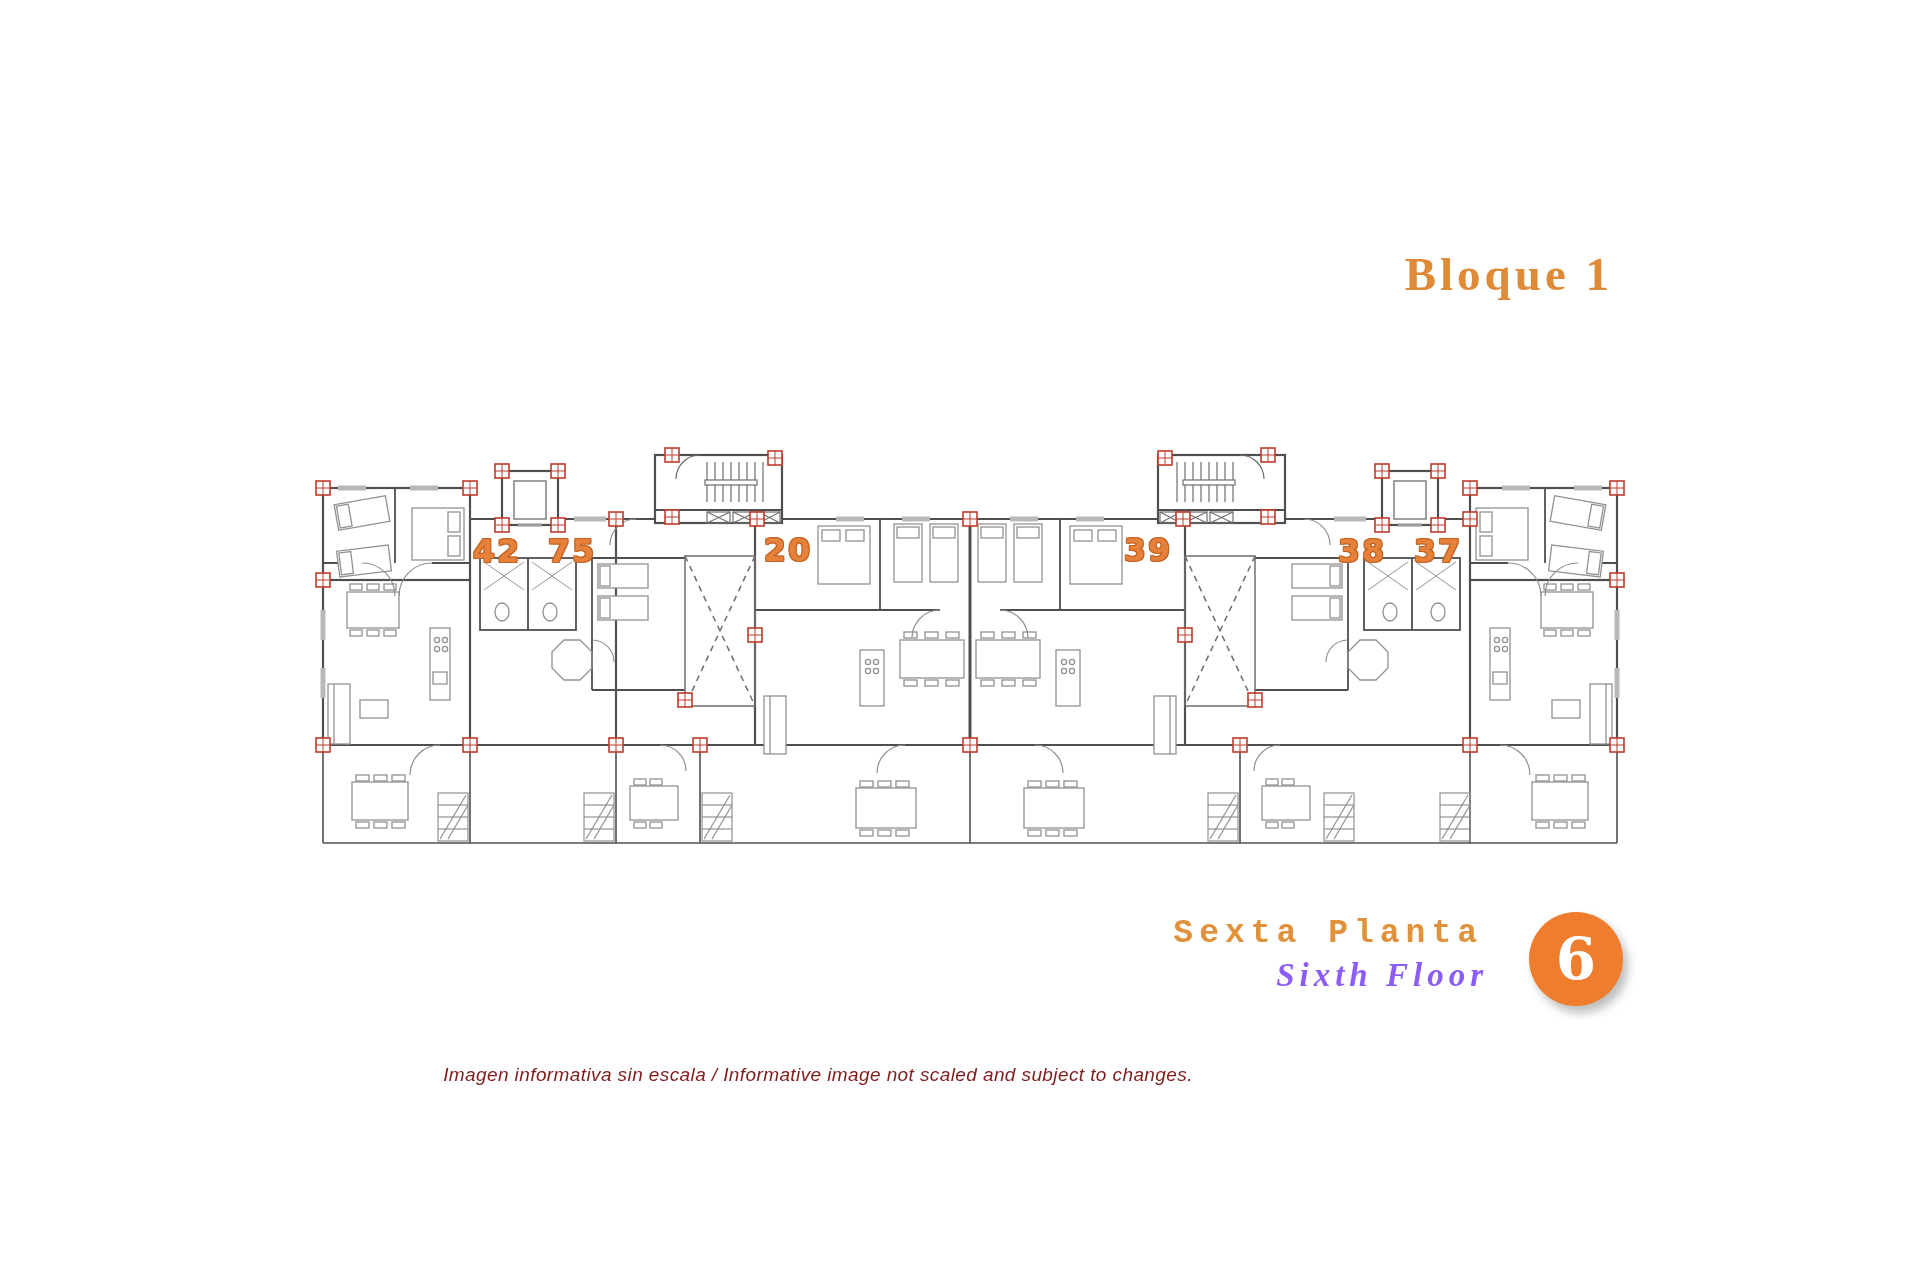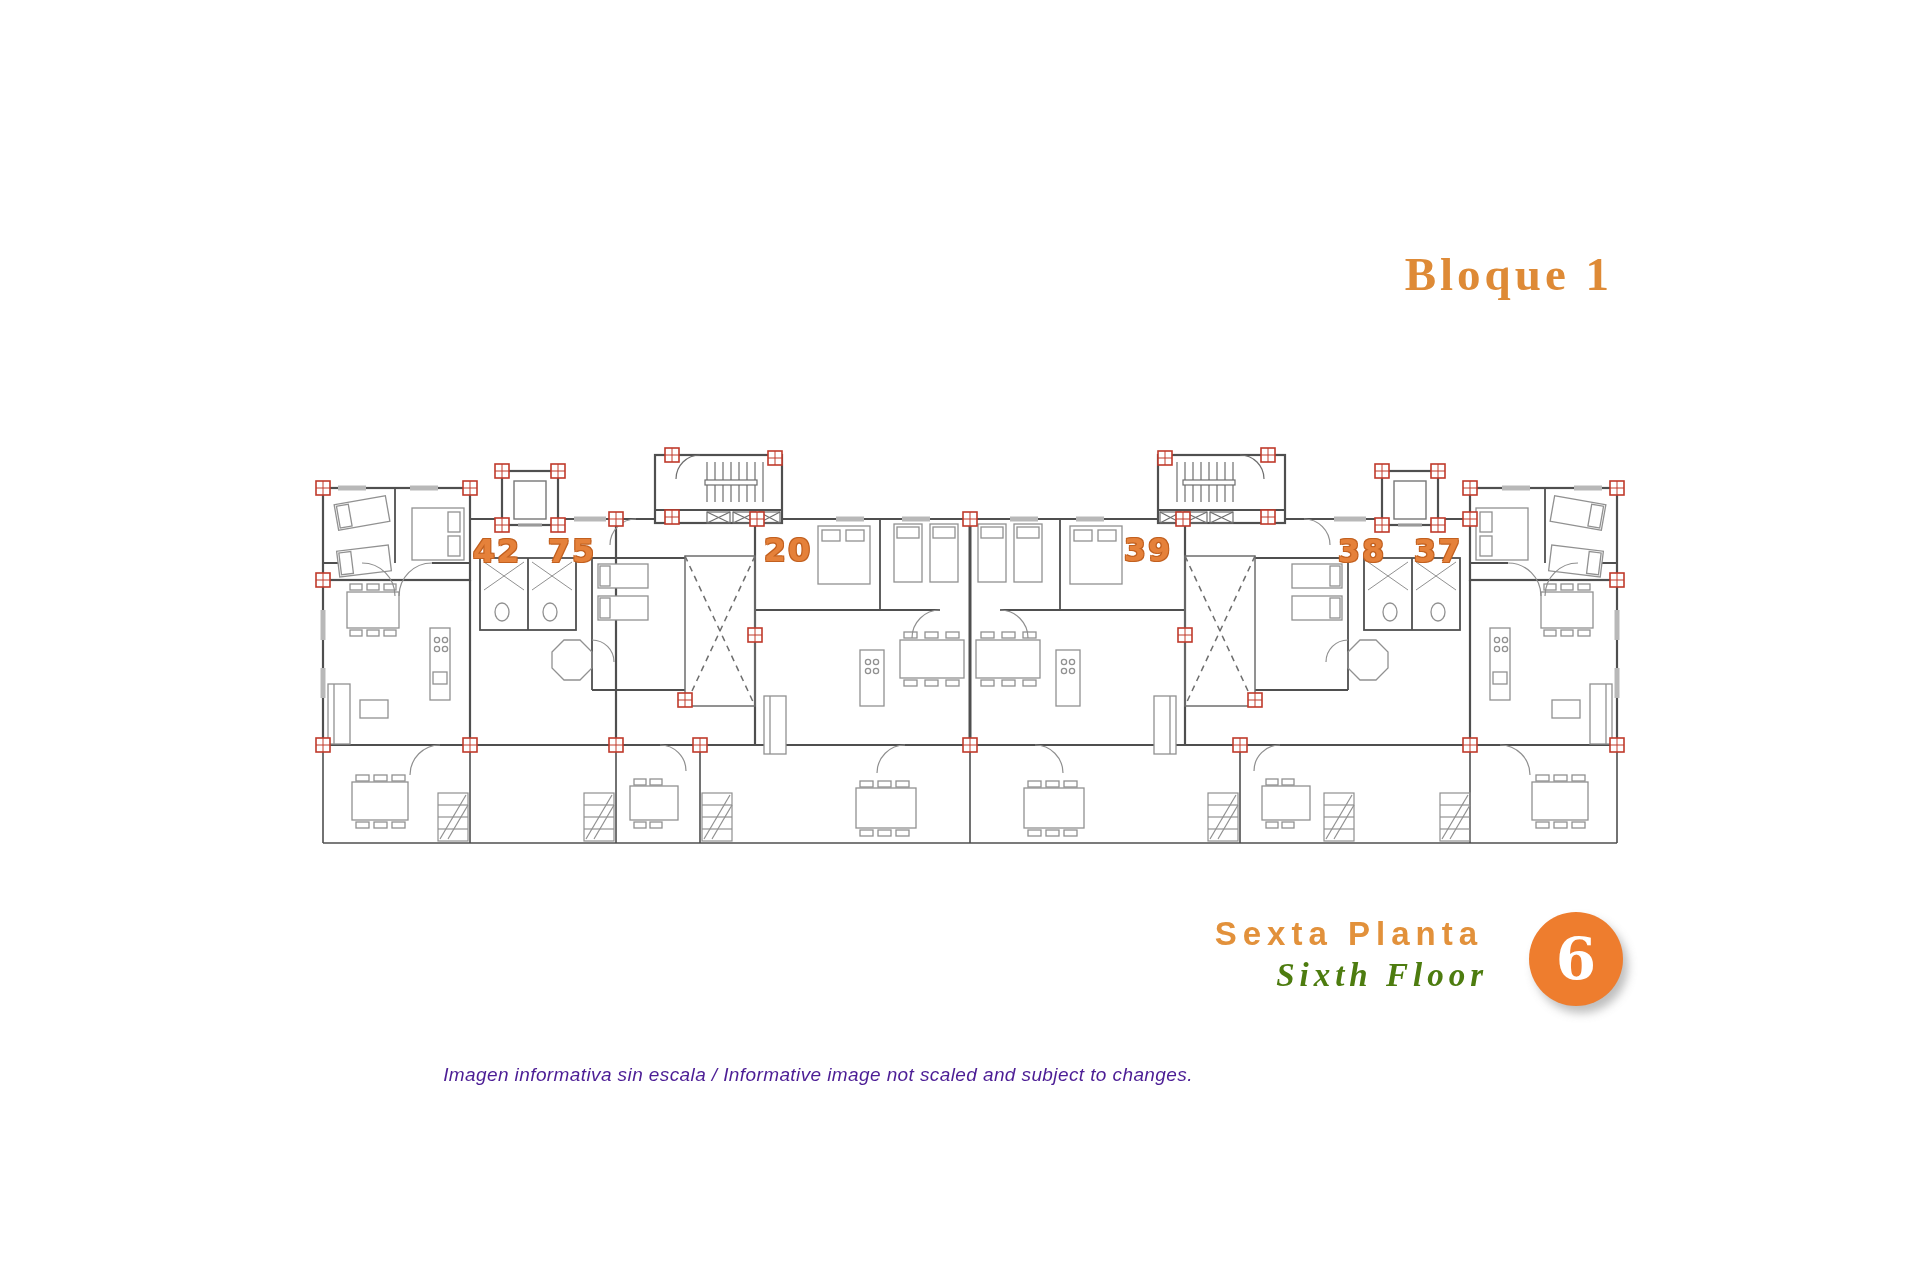--- a/index.html
+++ b/index.html
@@ -21,37 +21,37 @@
   .apt-4{left:1362px;top:551px}
   .apt-5{left:1438px;top:551px}
 
   
   .bloque{position:absolute;top:247px;right:307px;
           font-family:"Liberation Serif",serif;font-weight:bold;font-size:47px;
           color:#de8a36;letter-spacing:4px;margin-left:44px;}
 
   
   .floor-es{position:absolute;top:915px;right:437px;
-            font-family:Liberation Sans, sans-serif;font-weight:bold;font-size:33px;
+            font-family:Liberation Mono, monospace;font-weight:bold;font-size:33px;
             color:#e2913b;letter-spacing:6px;white-space:nowrap;}
   .floor-en{position:absolute;top:957px;right:432px;
             font-family:"Liberation Serif",serif;font-weight:bold;font-style:italic;
-            font-size:33px;color:#4d7c0f;letter-spacing:5px;white-space:nowrap;margin-left:37px;}
+            font-size:33px;color:#8b5cf6;letter-spacing:5px;white-space:nowrap;margin-left:37px;}
 
   
   .badge{position:absolute;left:1529px;top:912px;width:94px;height:94px;
          border-radius:50%;background:#ee7d2e;
          box-shadow:5px 7px 10px rgba(110,110,110,.45);
          display:flex;align-items:center;justify-content:center;}
   .badge span{font-family:"DejaVu Serif",serif;font-weight:bold;font-size:58px;
               color:#ffffff;line-height:1;}
 
   
   .disclaimer{position:absolute;top:1062px;left:0;width:1636px;text-align:center;
-              font-style:italic;color:#4c1d95;font-size:19px;line-height:25px;
+              font-style:italic;color:#7f1d1d;font-size:19px;line-height:25px;
               letter-spacing:.4px;}
 </style>
 </head>
 <body>
 
 <svg class="plan-svg" viewBox="0 0 1920 1280">
   <defs>
     <g id="cm">
       <rect x="-7" y="-7" width="14" height="14" fill="#ffffff" stroke="#c03a2b" stroke-width="1.6"></rect>
       <line x1="-7" y1="0" x2="7" y2="0" stroke="#c03a2b" stroke-width="1"></line>

